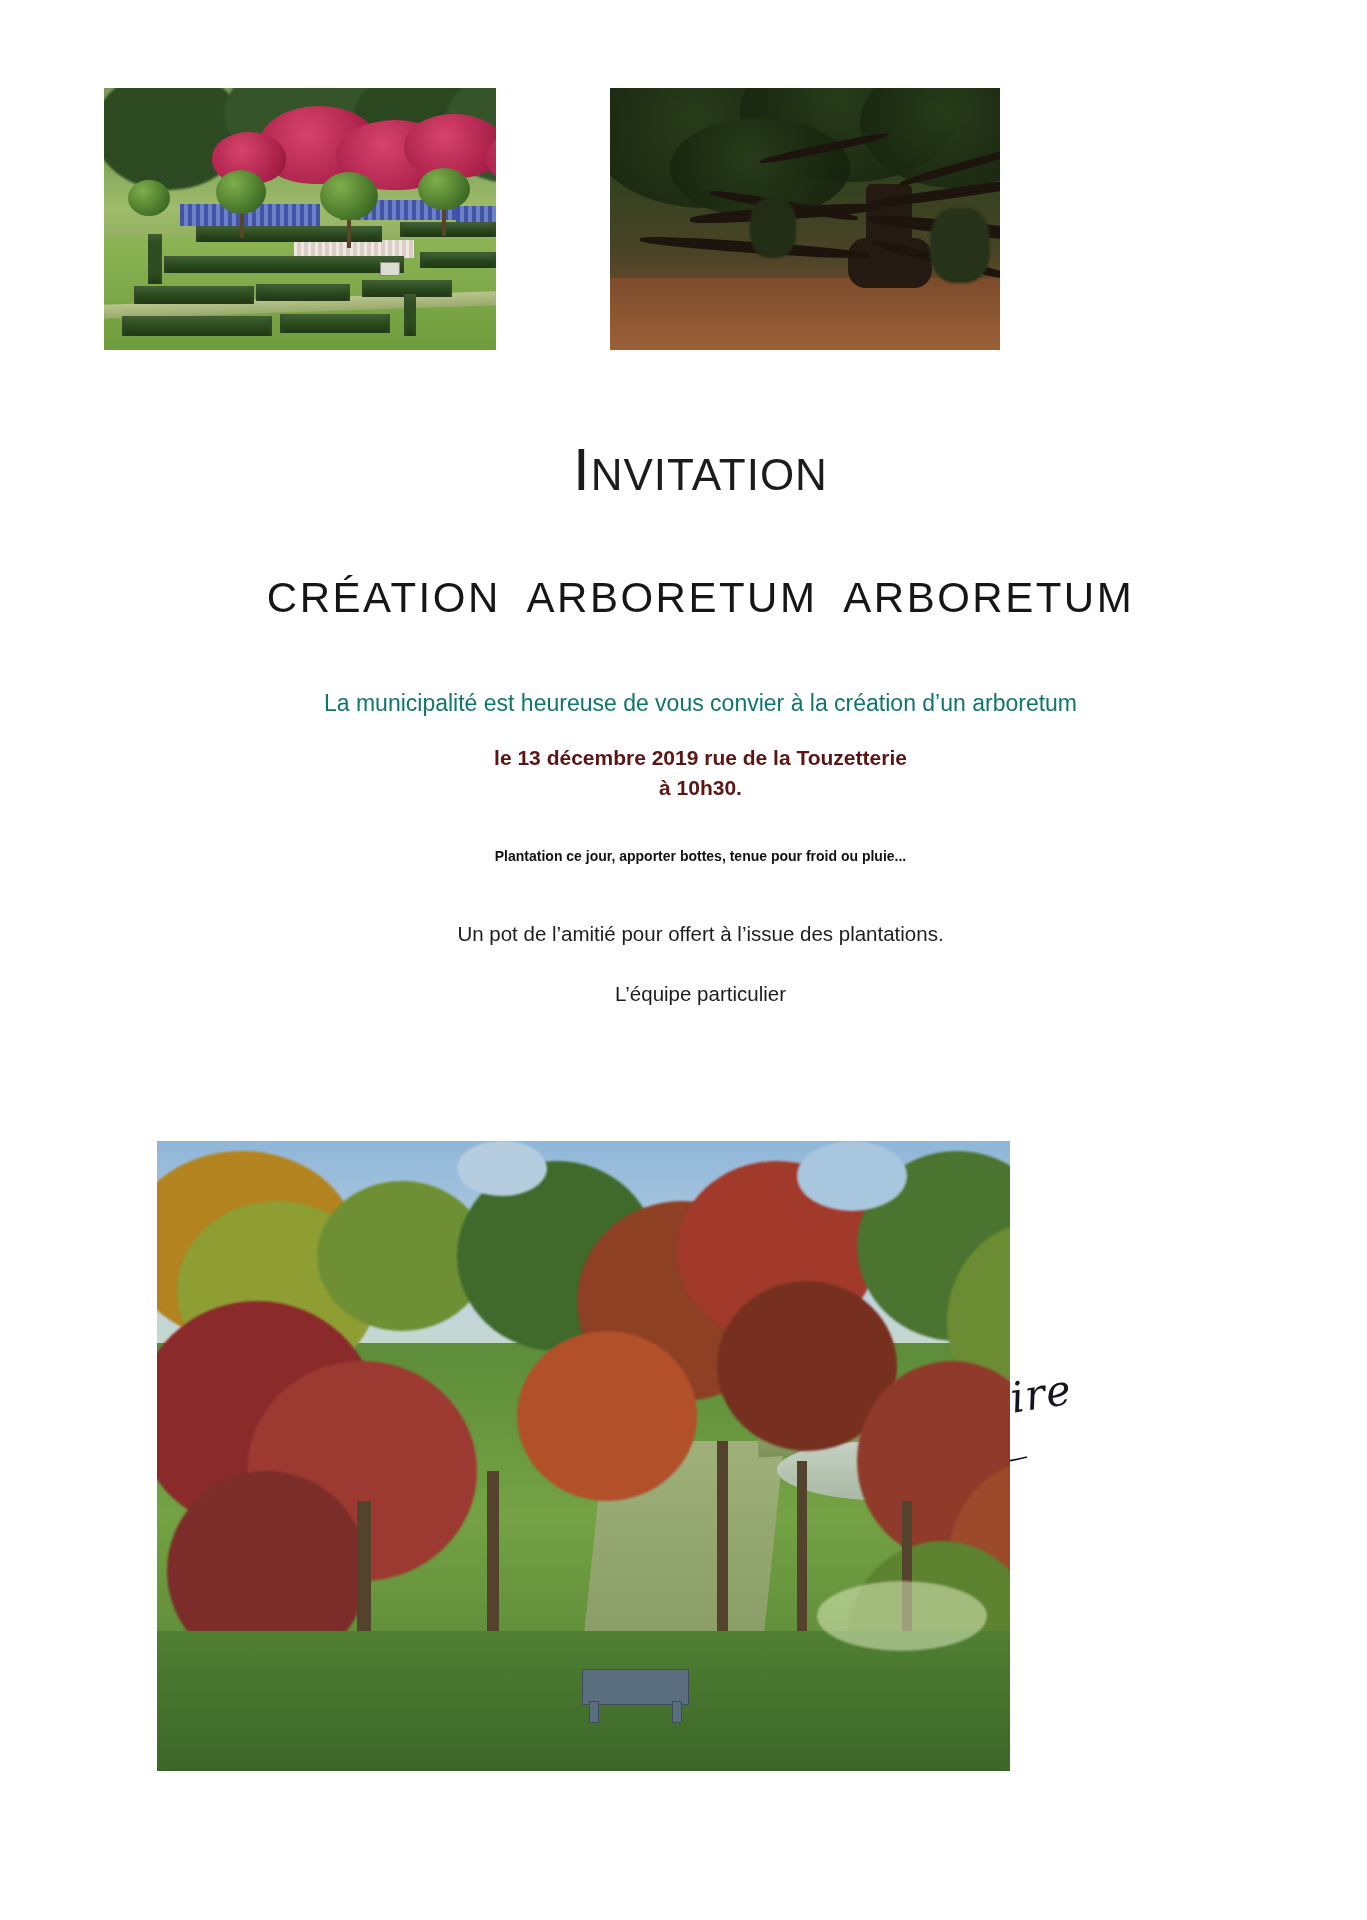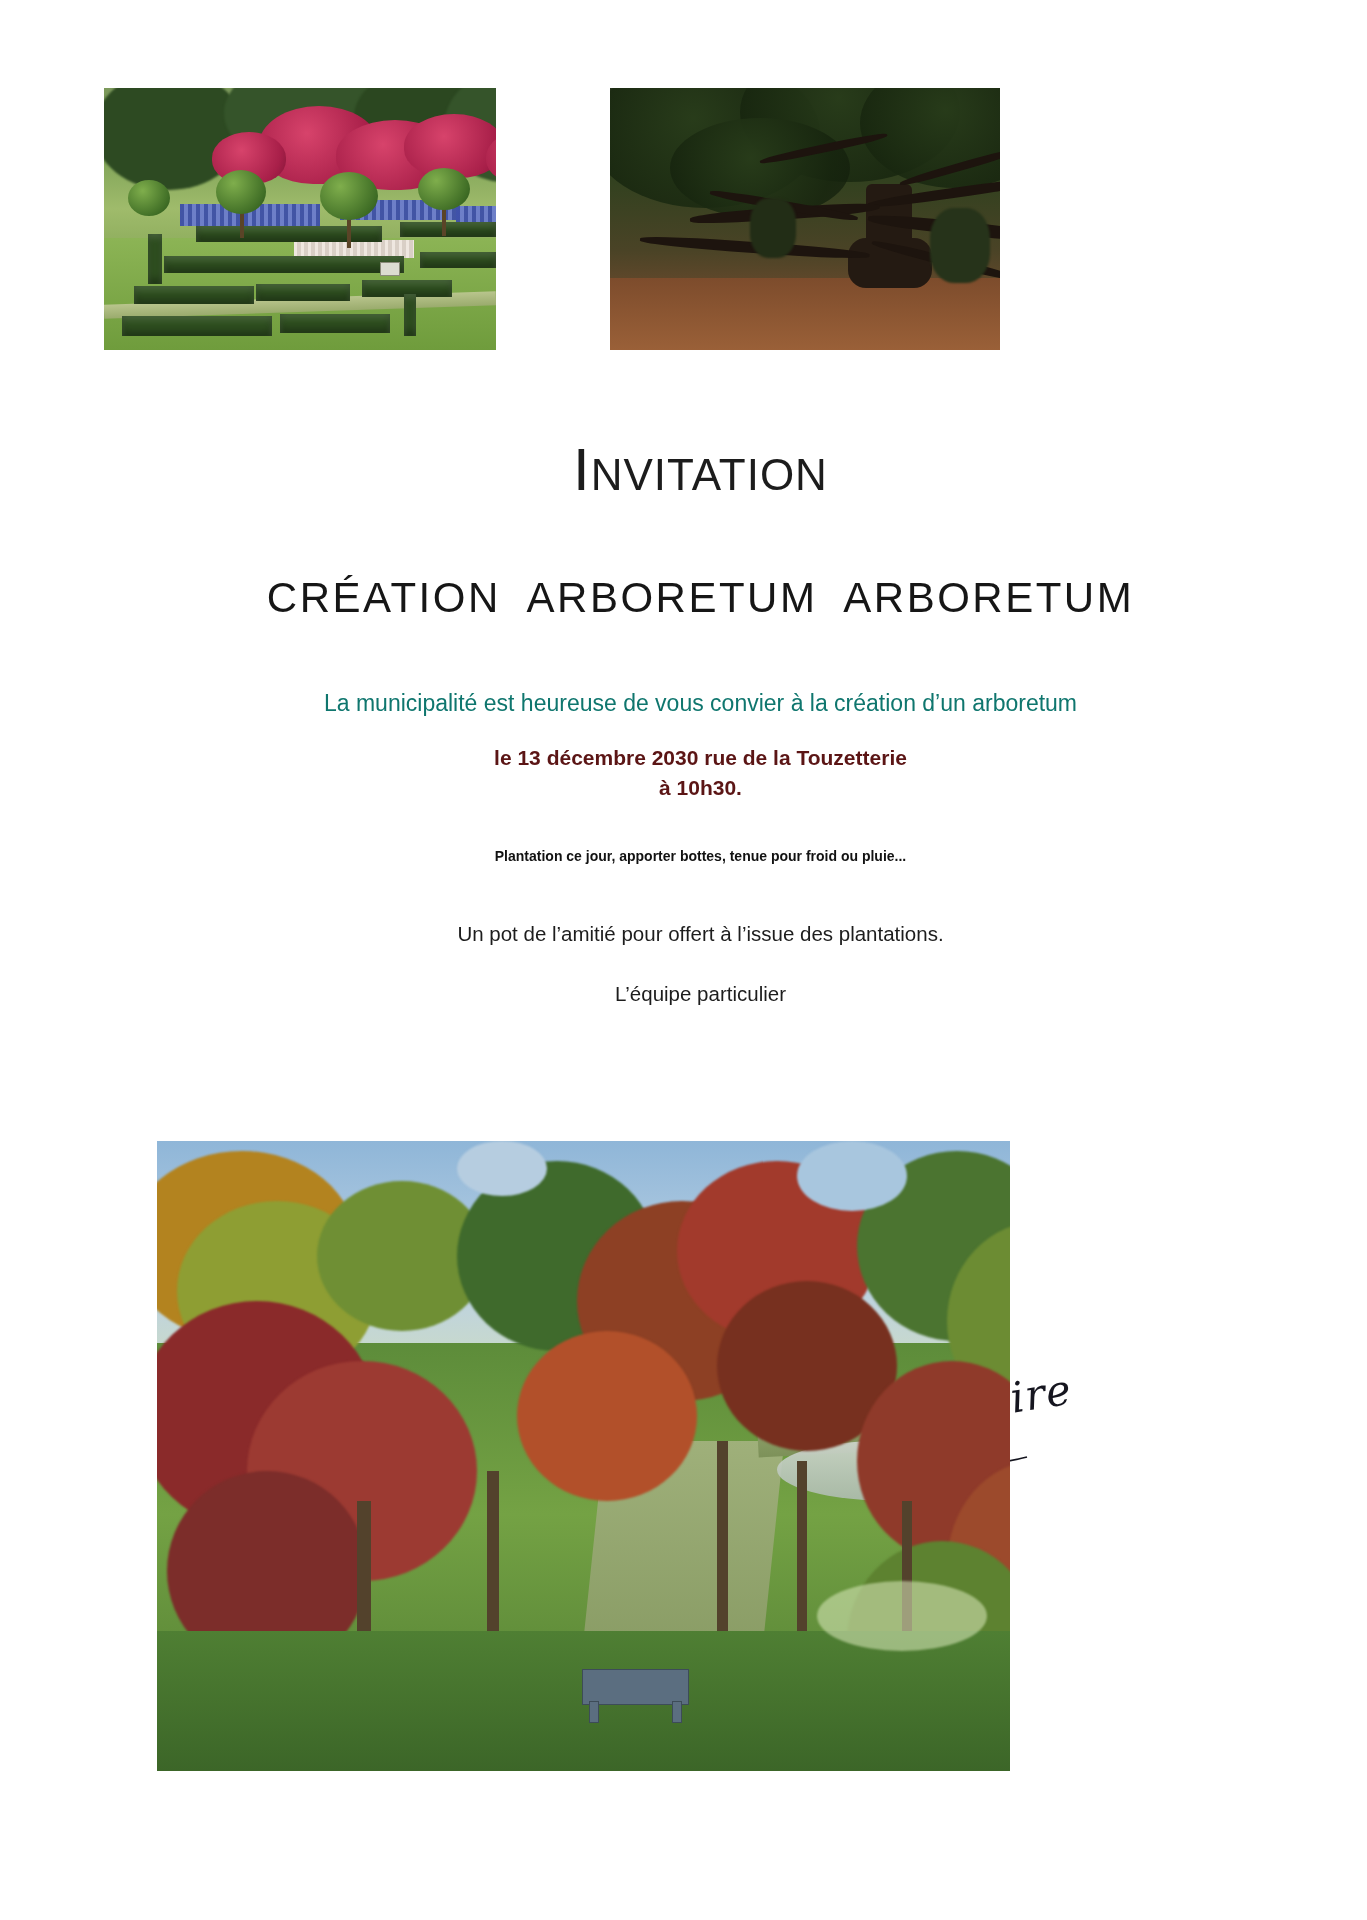--- a/index.html
+++ b/index.html
@@ -364,21 +364,21 @@
 
     <h1 class="title-invitation">
       <span><span class="cap">I</span>NVITATION</span>
     </h1>
 
     <h2 class="title-main">CRÉATION  ARBORETUM  ARBORETUM</h2>
 
     <p class="lead">La municipalité est heureuse de vous convier à la création d’un arboretum</p>
 
     <p class="date-line">
-      <span>le 13 décembre 2030 rue de la Touzetterie</span><br>
+      <span>le 13 décembre 2019 rue de la Touzetterie</span><br>
       <span>à 10h30.</span>
     </p>
 
     <p class="plantation-line">Plantation ce jour, apporter bottes, tenue pour froid ou pluie...</p>
 
     <p class="pot-line">Un pot de l’amitié pour offert à l’issue des plantations.</p>
 
     <p class="team-line">L’équipe particulier</p>
 
     <div class="handwriting">

